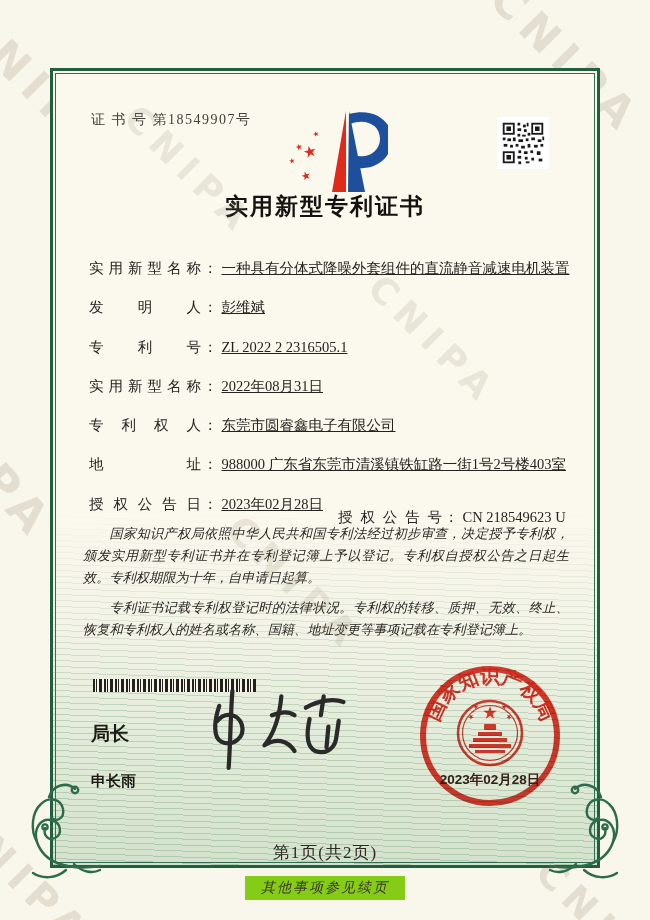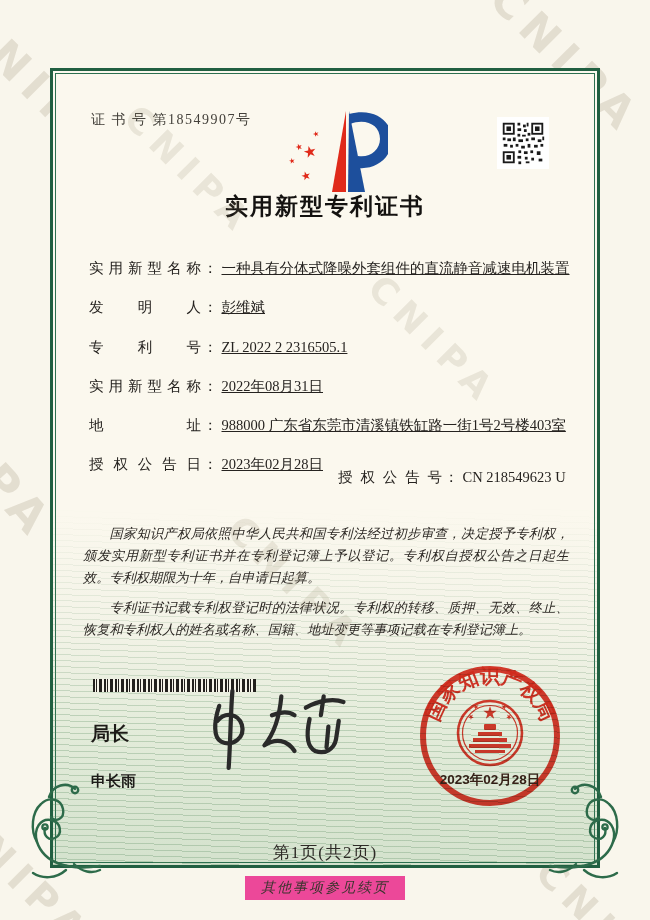--- a/index.html
+++ b/index.html
@@ -59,21 +59,21 @@
   .seal{position:absolute;left:362px;top:590px;mix-blend-mode:multiply;}
 
   .page-number{position:absolute;left:0;right:0;top:770px;text-align:center;font-size:17px;
     letter-spacing:1px;color:#2e2b27;}
 
   .ornament{position:absolute;z-index:3;line-height:0;}
   .ornament.left{left:24px;top:778px;}
   .ornament.right{left:546px;top:778px;transform:scaleX(-1);}
 
   .note-wrap{position:absolute;left:0;right:0;top:876px;text-align:center;z-index:2;}
-  .note{display:inline-block;background:#ec4899;padding:3px 16px;font-size:14px;font-style:italic;
+  .note{display:inline-block;background:#84cc16;padding:3px 16px;font-size:14px;font-style:italic;
     letter-spacing:2px;color:#3a352e;}
 </style>
 </head>
 <body>
 
 <div class="page">
 
   <span class="wm wm-a">CNIPA</span>
   <span class="wm wm-c">CNIPA</span>
   <span class="wm wm-d">CNIPA</span>
@@ -161,20 +161,23 @@
       <div class="frow">
         <span class="flabel">发明人</span><span class="fcolon">：</span><span class="fvalue">彭维斌</span>
       </div>
       <div class="frow">
         <span class="flabel">专利号</span><span class="fcolon">：</span><span class="fvalue">ZL 2022 2 2316505.1</span>
       </div>
       <div class="frow">
         <span class="flabel">实用新型名称</span><span class="fcolon">：</span><span class="fvalue">2022年08月31日</span>
       </div>
       <div class="frow">
+        <span class="flabel">专利权人</span><span class="fcolon">：</span><span class="fvalue">东莞市圆睿鑫电子有限公司</span>
+      </div>
+      <div class="frow">
         <span class="flabel">地址</span><span class="fcolon">：</span><span class="fvalue">988000 广东省东莞市清溪镇铁缸路一街1号2号楼403室</span>
       </div>
       <div class="frow">
         <span class="flabel">授权公告日</span><span class="fcolon">：</span><span class="fvalue">2023年02月28日</span>
         <span class="pair2">
           <span class="flabel">授权公告号</span><span class="fcolon">：</span><span class="fvalue">CN 218549623 U</span>
         </span>
       </div>
     </div>
 

